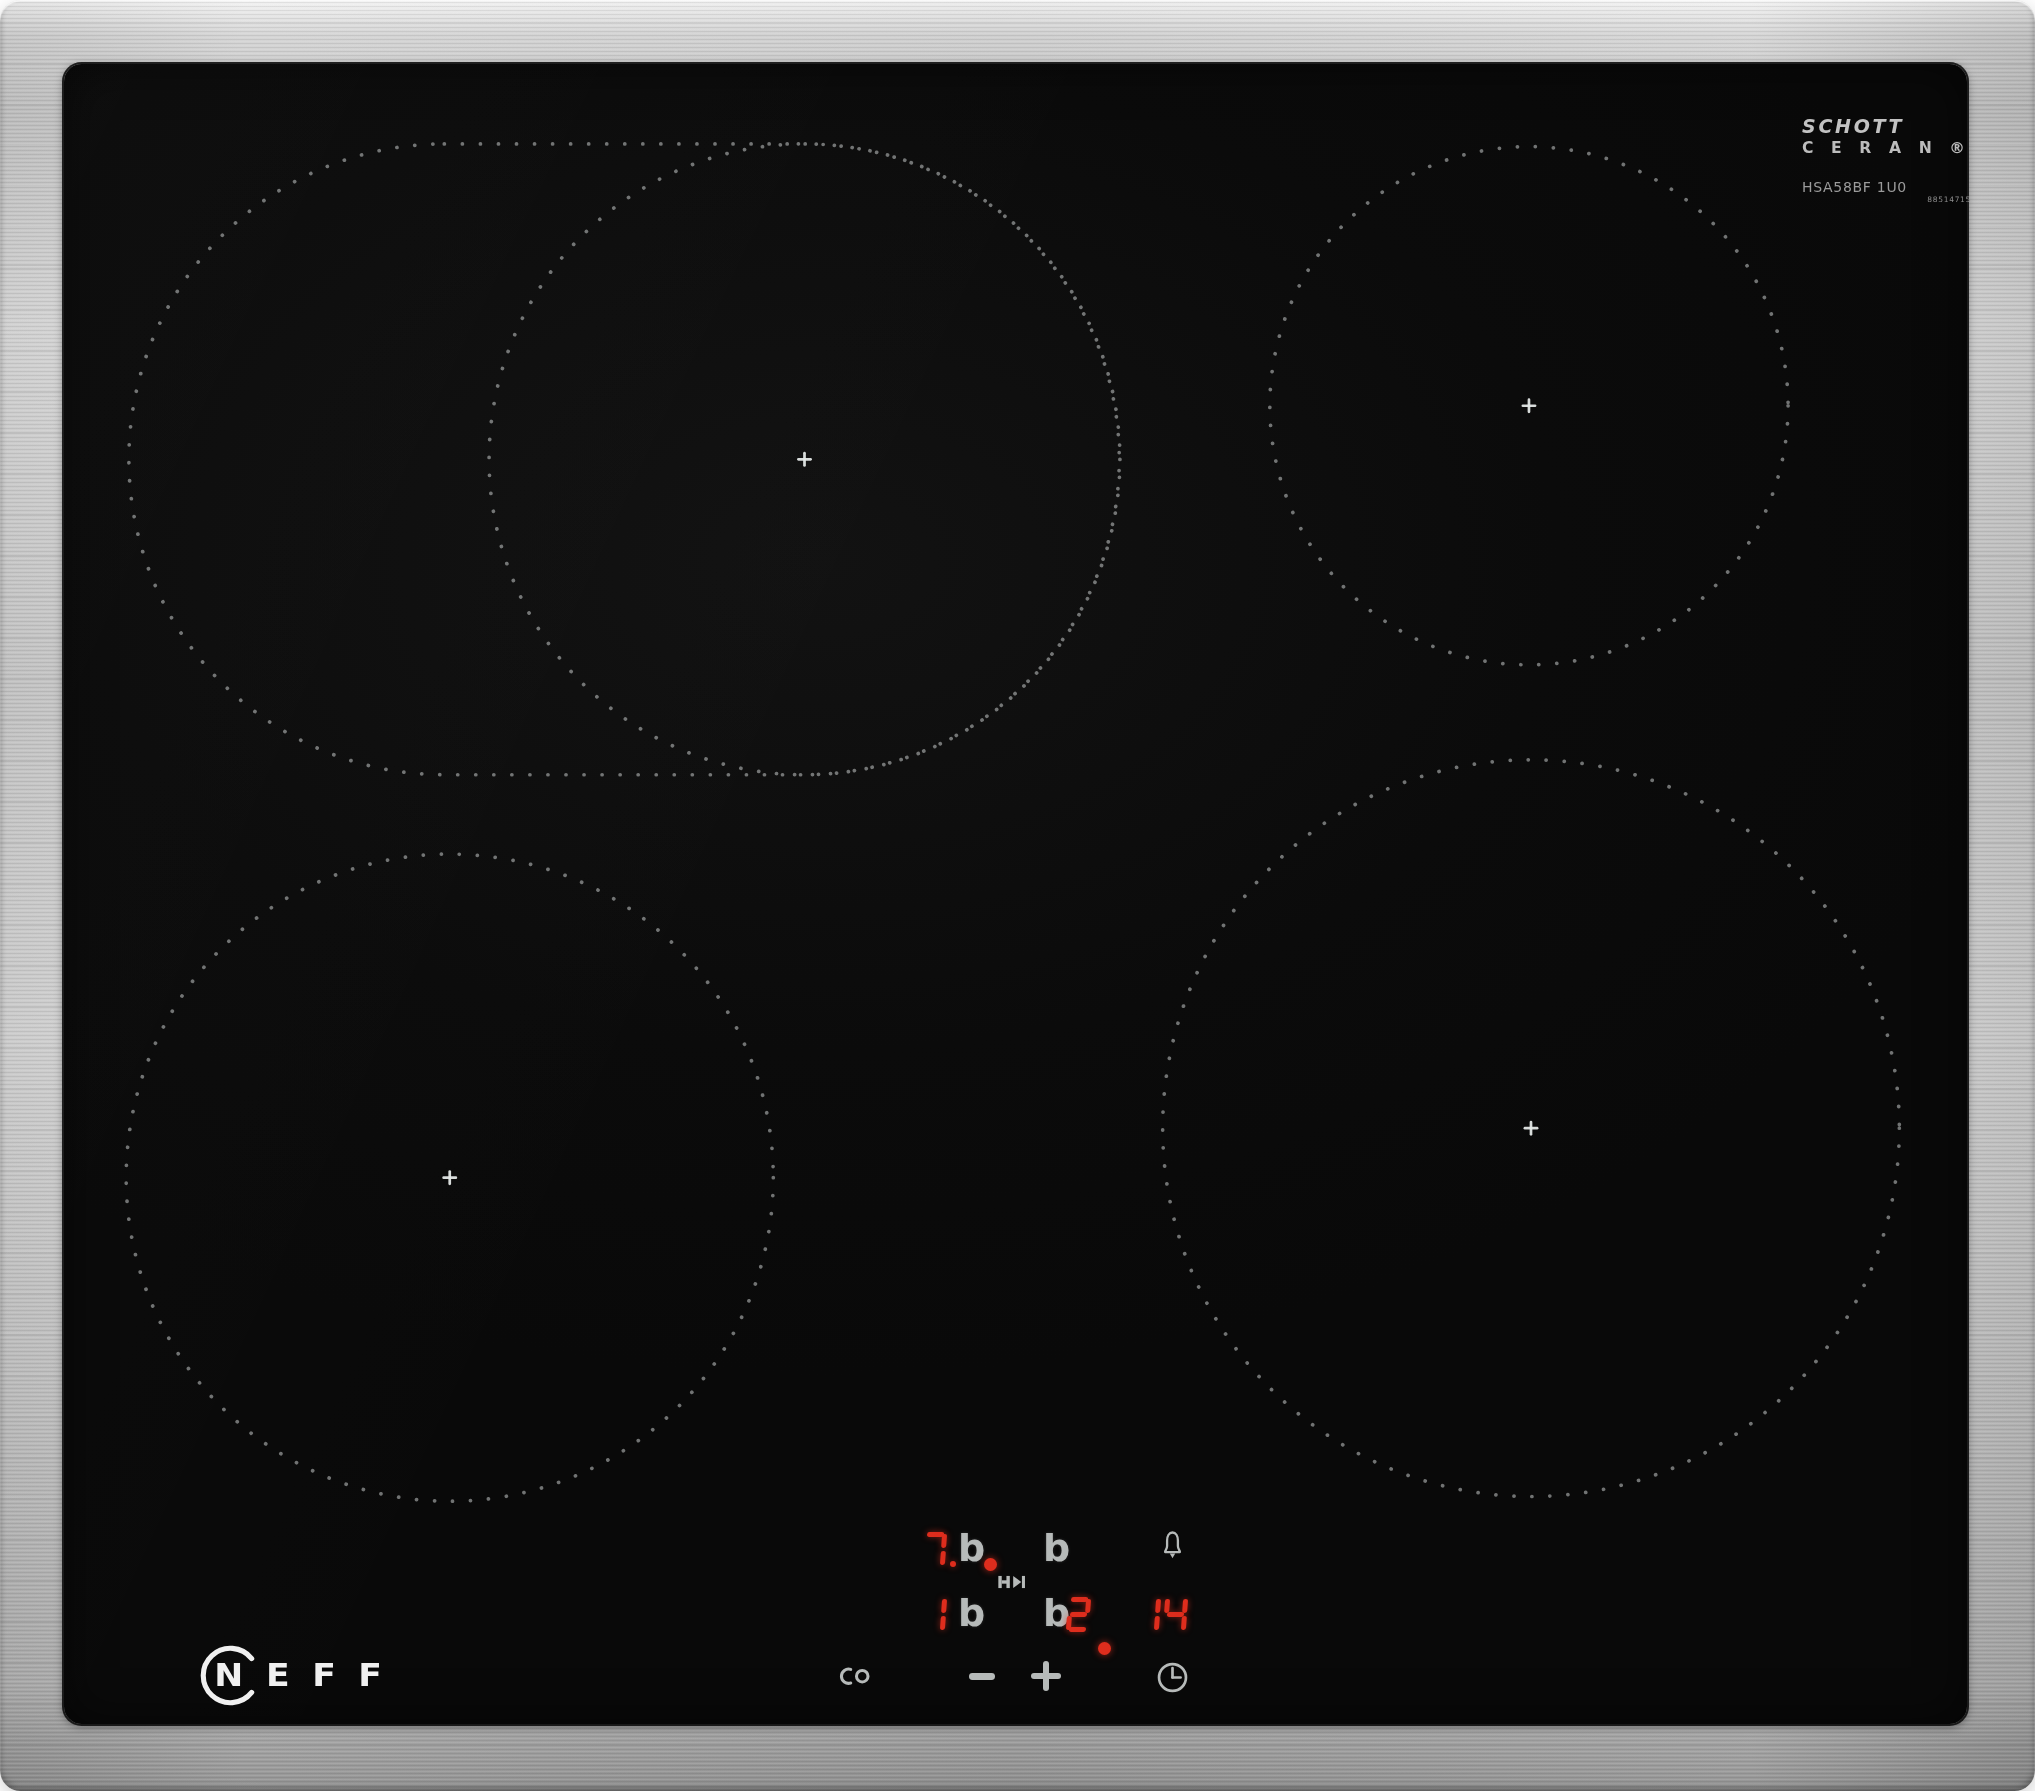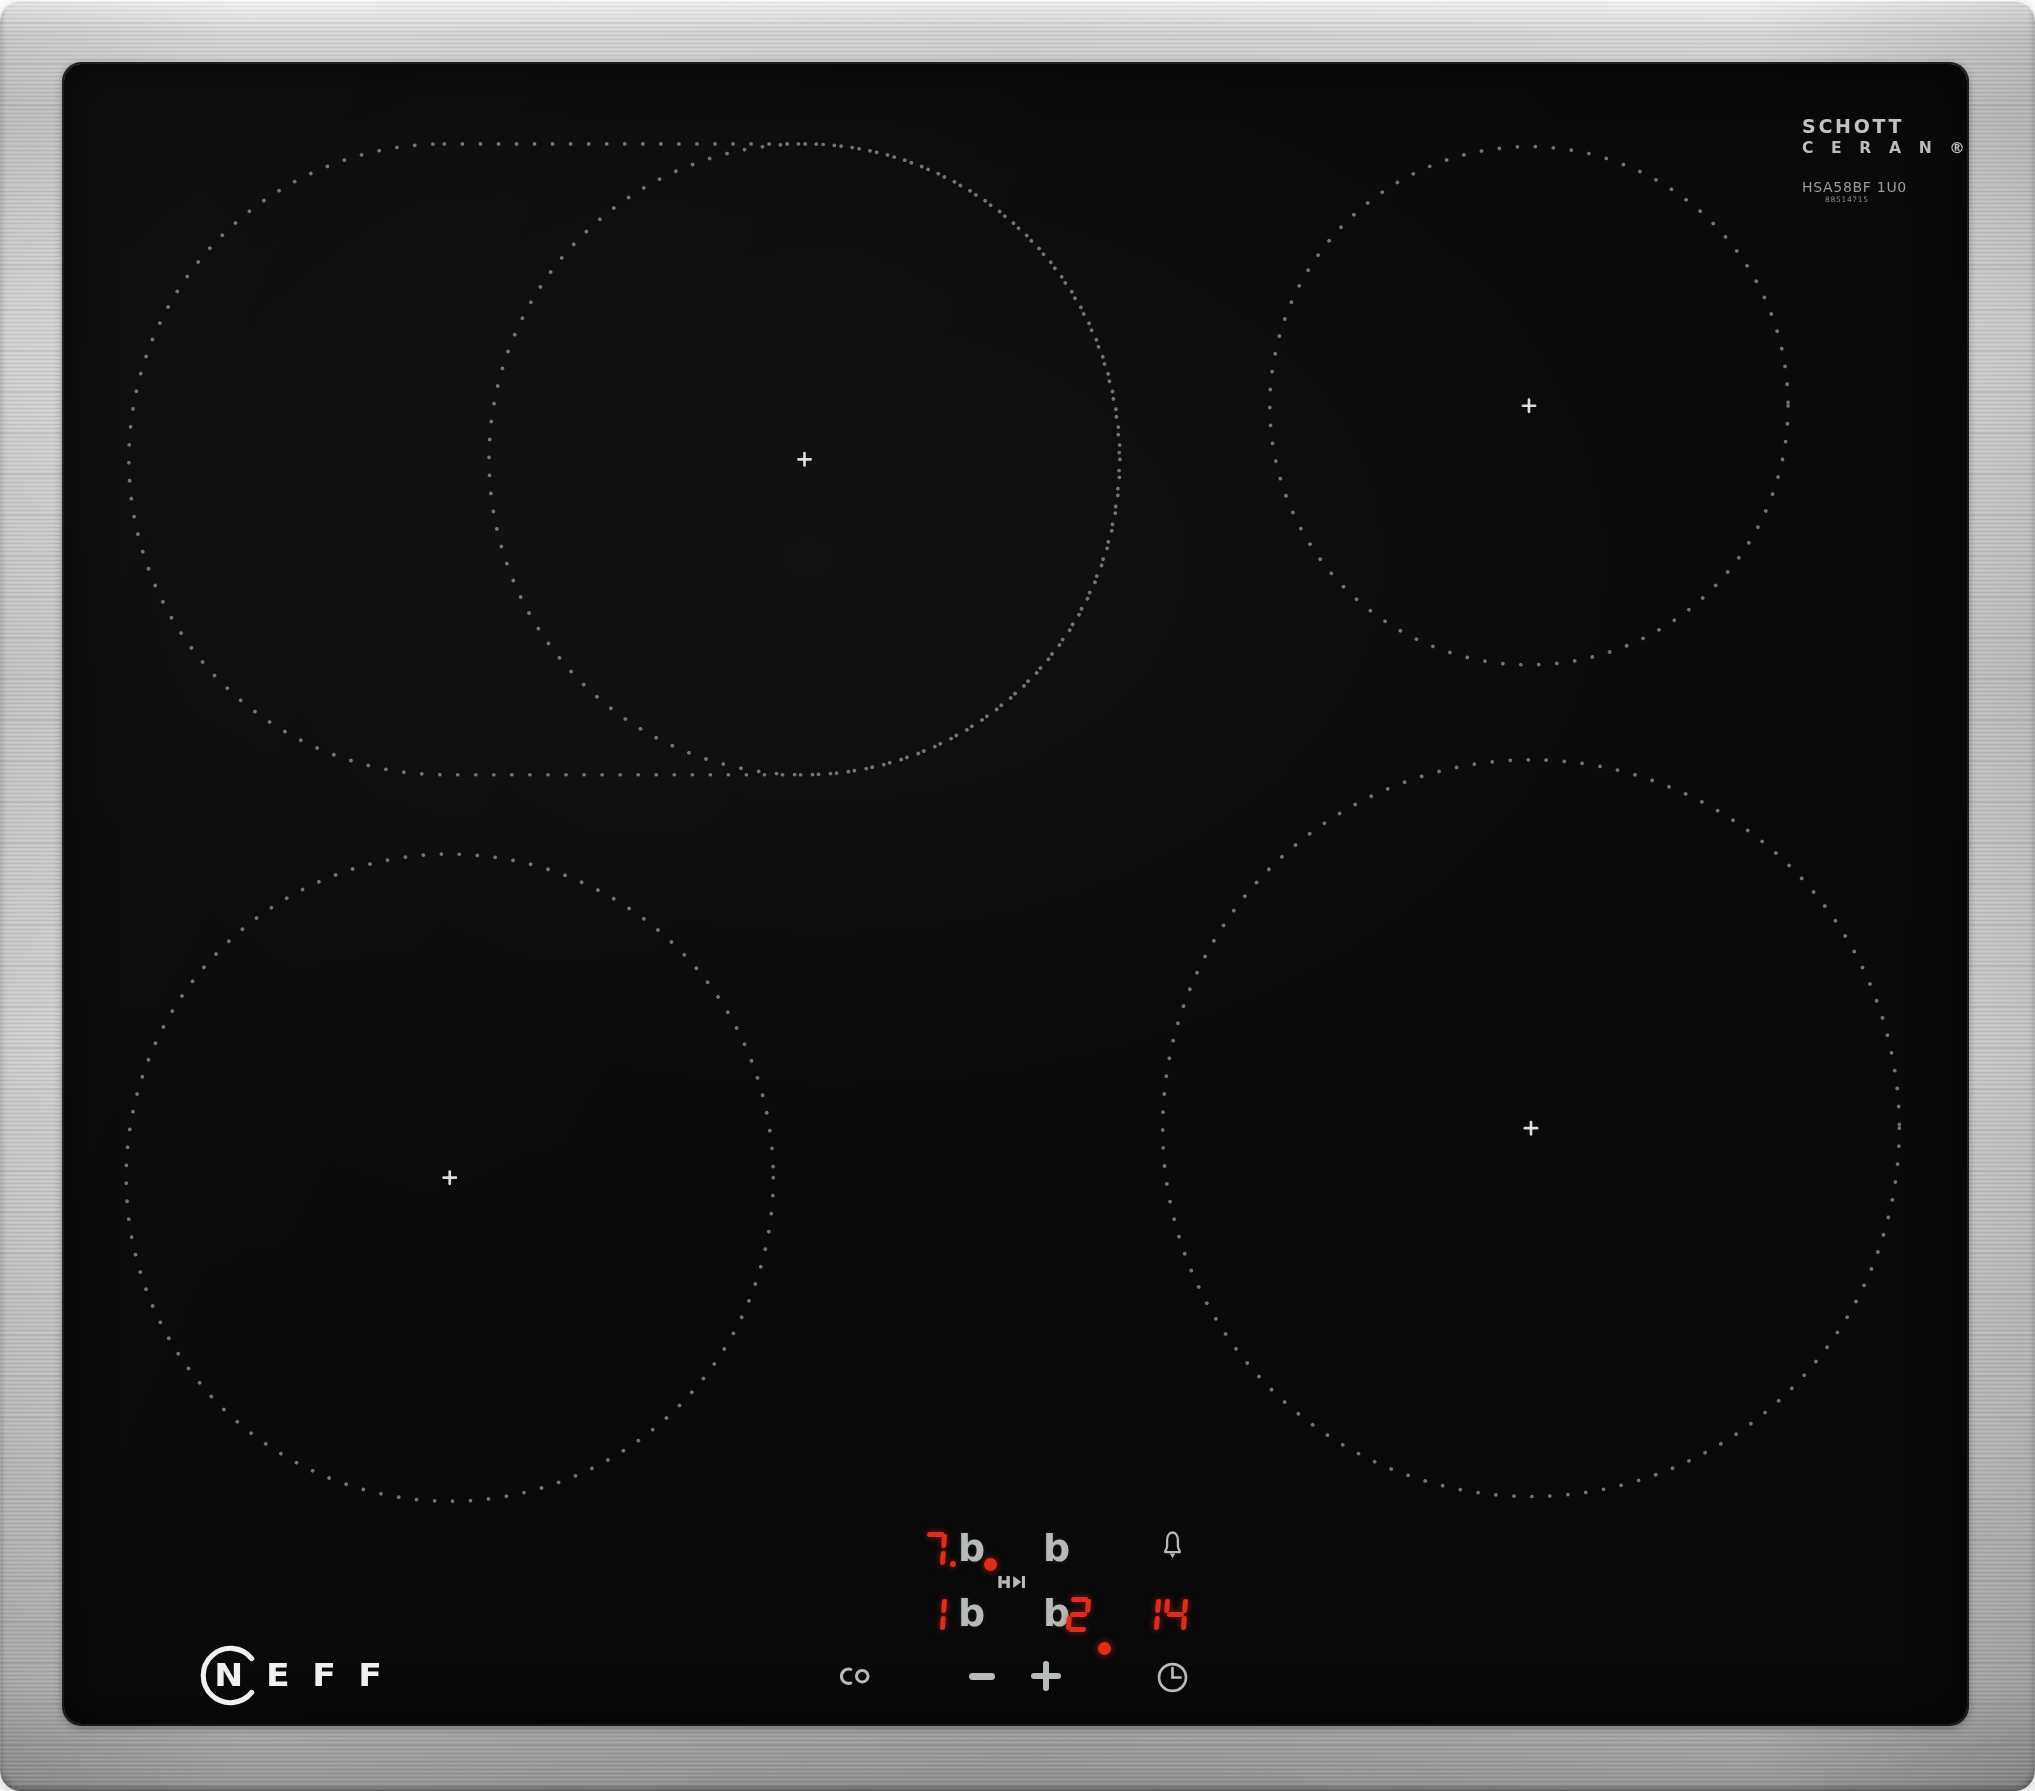--- a/index.html
+++ b/index.html
@@ -25,24 +25,24 @@
       radial-gradient(1221px 814px at 40% 30%, #121212, #0b0b0b 60%, #090909);
     box-shadow: inset 0 0 47px rgba(0,0,0,.55), 0 0 0 2px rgba(15,15,15,.9), 0 2px 9.5px rgba(0,0,0,.5);}
 
   svg.zones{position:absolute;left:0;top:0;width:2035px;height:1791px;pointer-events:none;}
   .zoneline{fill:none;stroke:var(--zone-dot-gray,#c7cbca);stroke-opacity:.55;stroke-width:5.5;
             stroke-linecap:round;stroke-dasharray:0.1 26.5;}
   .zonemark{stroke:#e4e8e7;stroke-width:4;stroke-linecap:round;stroke-opacity:.95;}
 
   
   .schott{position:absolute;left:1802px;top:117px;color:#c2c2c2;text-align:left;line-height:1;}
-  .schott .l1{font-size:19px;font-weight:600;letter-spacing:2.7px;}
+  .schott .l1{font-size:19px;font-weight:600;letter-spacing:2.7px;font-style:italic;}
   .schott .l2{font-size:15.6px;font-weight:700;letter-spacing:6.1px;margin-top:4.7px;color:#bcbcbc;}
   .schott .m1{font-size:14px;letter-spacing:0.7px;margin-top:24px;color:#9b9b9b;}
-  .schott .m2{font-size:7.5px;letter-spacing:0.7px;margin-top:2px;margin-left:23px;color:#8d8d8d;}
+  .schott .m2{font-size:7.5px;letter-spacing:0.7px;margin-top:2px;margin-left:23px;color:#8d8d8d;text-align:right;}
 
   
   svg.neff{position:absolute;left:194px;top:1640px;}
 
   
   .seg{position:absolute;display:flex;gap:4.1px;}
   .digit{display:inline-block;position:relative;width:23px;height:35px;transform:skewX(-4deg);}
   .sg{position:absolute;background:var(--led-red,#de2d1d);border-radius:2.4px;
       box-shadow:0 0 6.1px rgba(229,48,31,.6);}
   .sg-a{left:2.7px;right:2.7px;top:0;height:4.7px}

